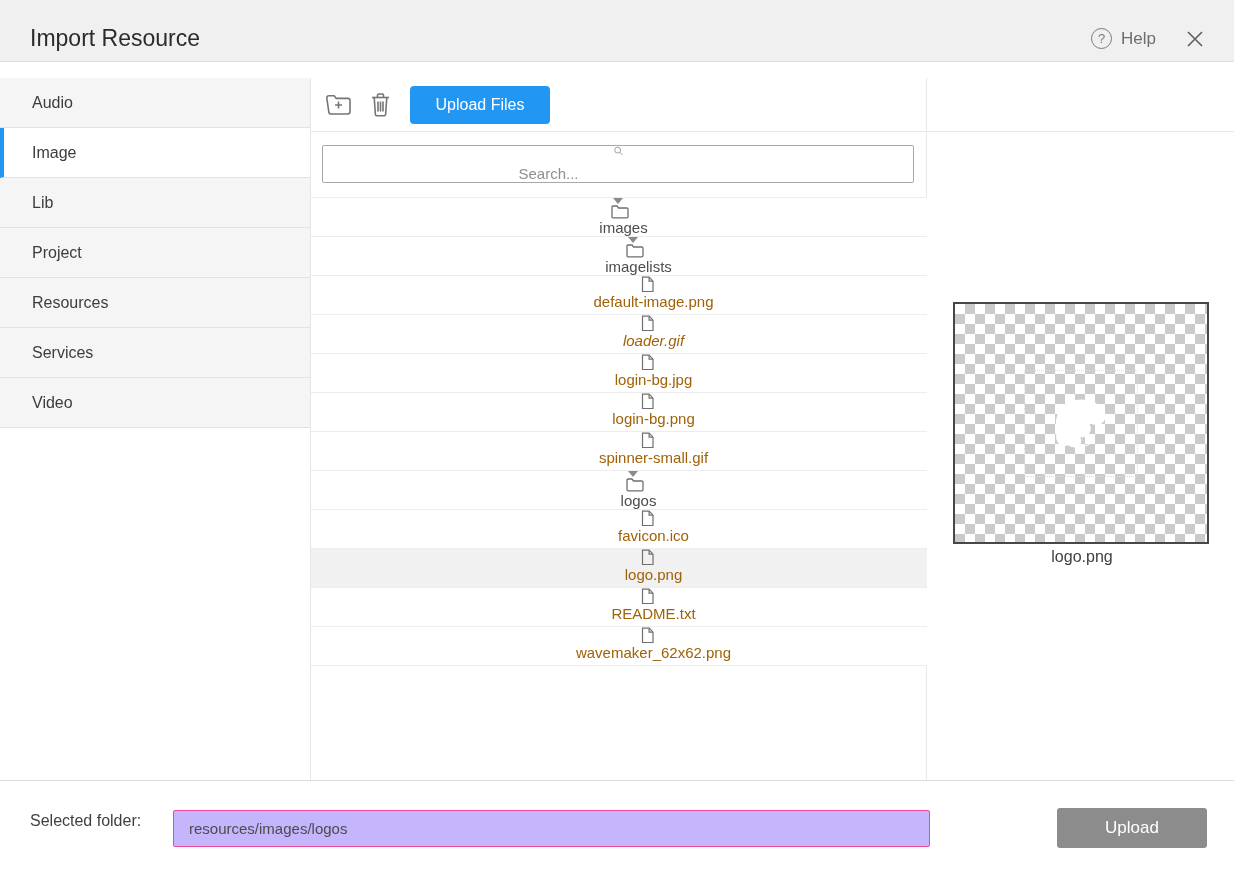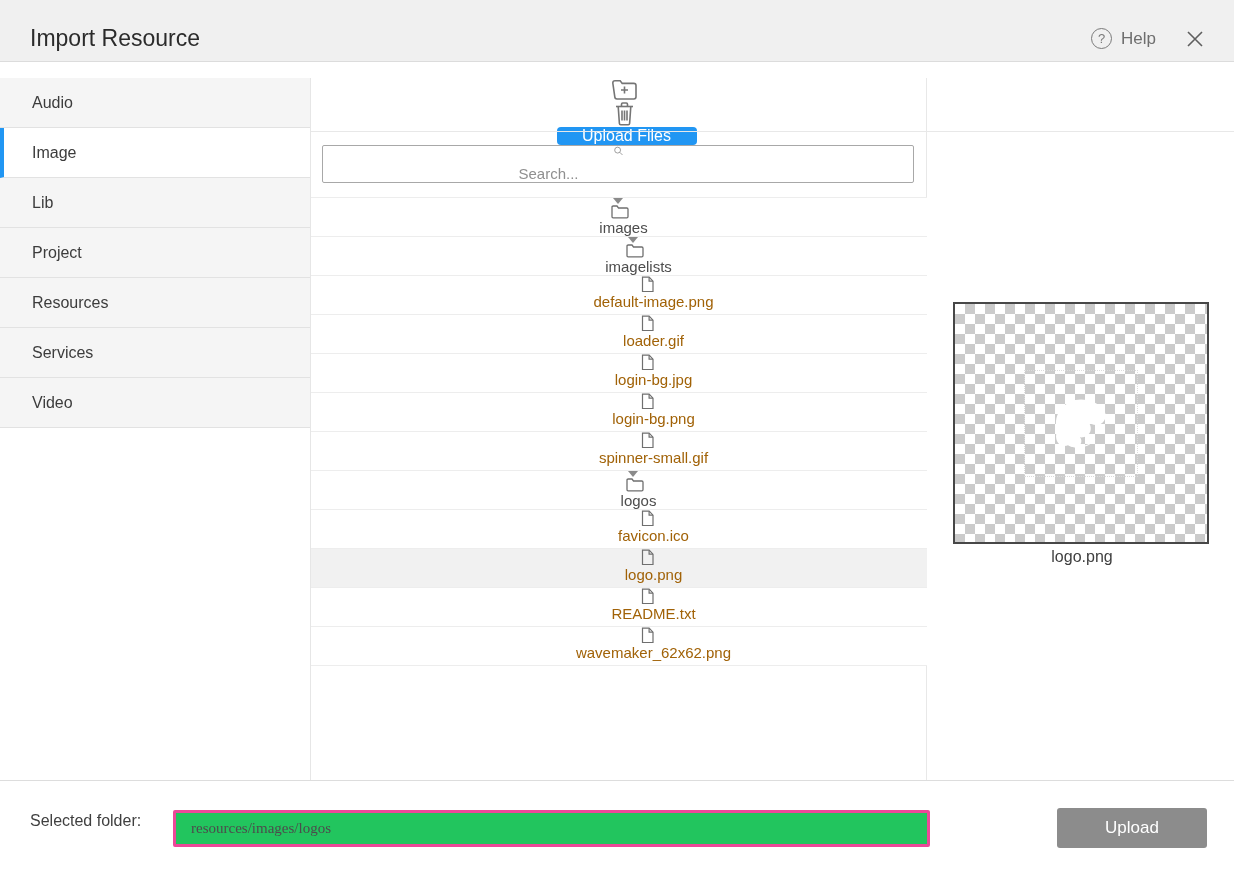--- a/index.html
+++ b/index.html
@@ -16,21 +16,21 @@
   .help-circle { width:21px; height:21px; border:1.4px solid #7a7a7a; border-radius:50%; display:flex; align-items:center; justify-content:center; font-size:13px; color:#7a7a7a; }
   .close-btn { margin-left:14px; width:22px; height:22px; display:flex; align-items:center; justify-content:center; cursor:pointer; }
 
   
   .sidebar { position:absolute; left:0; top:78px; width:311px; height:702px; background:#fff; border-right:1px solid #e6e6e6; }
   .side-item { height:50px; background:#f5f5f5; border-bottom:1px solid #e2e2e2; display:flex; align-items:center; padding-left:32px; font-size:16px; color:#3c3c3c; cursor:pointer; }
   .side-item.active { background:#fff; border-left:4px solid #2196f3; padding-left:28px; }
 
   
   .main { position:absolute; left:311px; top:78px; width:616px; height:702px; background:#fff; border-right:1px solid #e8e8e8; }
-  .toolbar { position:absolute; left:0; top:0; width:100%; height:53px; display:flex; align-items:center;flex-direction:column; }
+  .toolbar { position:absolute; left:0; top:0; width:100%; height:53px; display:flex; align-items:center; }
   .tool-btn { background:none; border:none; cursor:pointer; display:flex; align-items:center; justify-content:center; padding:0; }
   .folder-plus-btn { margin-left:11px; width:32px; height:32px; }
   .trash-btn { margin-left:12px; width:28px; height:32px; }
   .upload-btn { margin-left:16px; width:140px; height:38px; background:#2196f3; color:#fff; font-size:16px; border:none; border-radius:4px; cursor:pointer; font-family:"Liberation Sans", sans-serif; }
   .toolbar-line { position:absolute; left:311px; top:131px; width:923px; height:1px; background:#e8e8e8; }
 
   .search-box { position:absolute; left:11px; top:67px; width:592px; height:38px; border:1px solid #a8a8a8; border-radius:2px; display:flex; align-items:center; padding:0 12px; gap:9px; background:#fff;flex-direction:column; }
   .search-box input { border:none; outline:none; flex:1; font-size:15px; color:#444; font-family:"Liberation Sans", sans-serif; background:transparent; }
   .search-box input::placeholder { color:#8f8f8f; }
 
@@ -46,21 +46,21 @@
   
   .preview-box { position:absolute; left:953px; top:302px; width:256px; height:242px; border:2px solid #474747;
     background:repeating-conic-gradient(#cbcbcb 0% 25%, #ffffff 0% 50%) 0 0 / 20px 20px;
     display:flex; align-items:center; justify-content:center; }
   .preview-inner { width:114px; height:107px; border:1px dotted #dcdcdc; display:flex; align-items:center; justify-content:center; }
   .preview-caption { position:absolute; left:953px; top:548px; width:258px; text-align:center; font-size:16px; color:#3f3f3f; }
 
   
   .footer { position:absolute; left:0; top:780px; width:1234px; height:93px; background:#fff; border-top:1px solid #dddddd; }
   .footer-label { position:absolute; left:30px; top:31px; font-size:16px; color:#3f3f3f; }
-  .folder-input { position:absolute; left:173px; top:29px; width:757px; height:37px; background:#22c55e; border:3px solid #ec4899; border-radius:2px; padding-left:15px; font-size:15px; color:#4c4c4c; font-family:Liberation Serif, serif; outline:none; }
+  .folder-input { position:absolute; left:173px; top:29px; width:757px; height:37px; background:#c4b5fd; border:1px solid #ec4899; border-radius:2px; padding-left:15px; font-size:15px; color:#4c4c4c; font-family:Liberation Sans, sans-serif; outline:none; }
   .cancel-btn { position:absolute; left:1057px; top:27px; width:150px; height:40px; background:#8c8c8c; color:#fff; font-size:17px; border:none; border-radius:3px; cursor:pointer; font-family:"Liberation Sans", sans-serif; }
 </style>
 </head>
 <body>
 
 <div class="dialog">
 
   <div class="header">
     <div class="title">Import Resource</div>
     <div class="header-right">
@@ -153,21 +153,21 @@
         <div class="tree-row file" style="padding-left: 69px;">
           <span class="caret-slot"></span>
           <span class="ticon">
             <svg width="13" height="17" viewBox="0 0 13 17" fill="none" stroke="#6f6f6f" stroke-width="1.2">
               <path d="M1.5 1.2 h6.6 l3.9 4 v10.3 h-10.5 z"></path>
               <path d="M8.1 1.2 v4 h3.9"></path>
             </svg>
           </span>
           <span class="tlabel">default-image.png</span>
         </div>
-        <div class="tree-row file" style="padding-left: 69px;">
+        <div class="tree-row file" style="padding-left: 69px; font-style: italic;">
           <span class="caret-slot"></span>
           <span class="ticon">
             <svg width="13" height="17" viewBox="0 0 13 17" fill="none" stroke="#6f6f6f" stroke-width="1.2">
               <path d="M1.5 1.2 h6.6 l3.9 4 v10.3 h-10.5 z"></path>
               <path d="M8.1 1.2 v4 h3.9"></path>
             </svg>
           </span>
           <span class="tlabel">loader.gif</span>
         </div>
         <div class="tree-row file" style="padding-left: 69px;">

